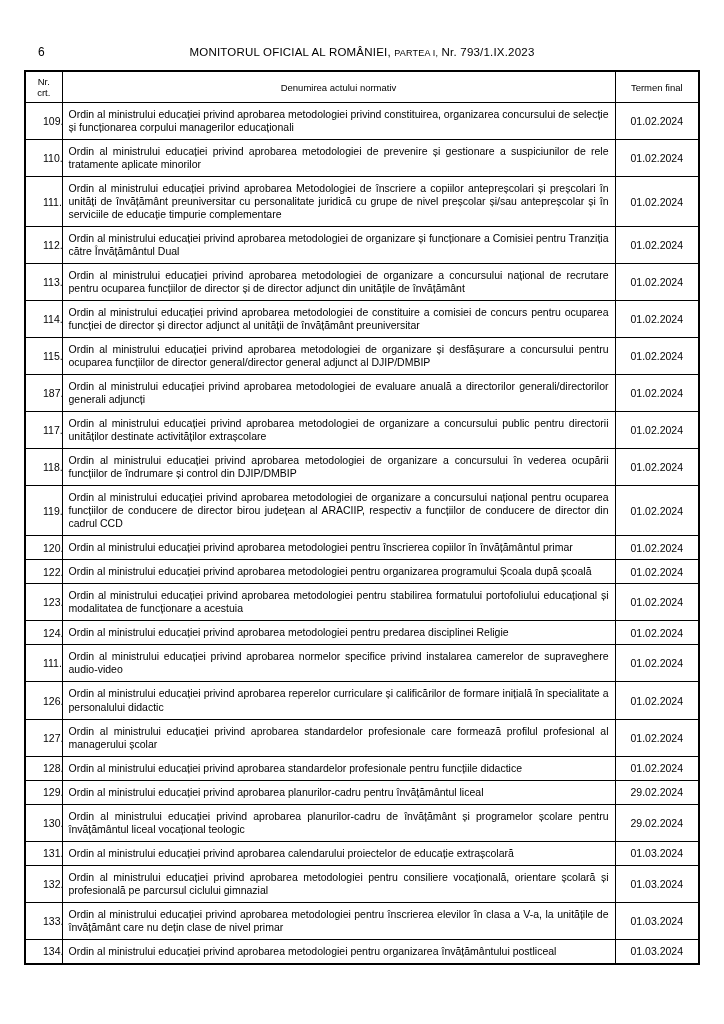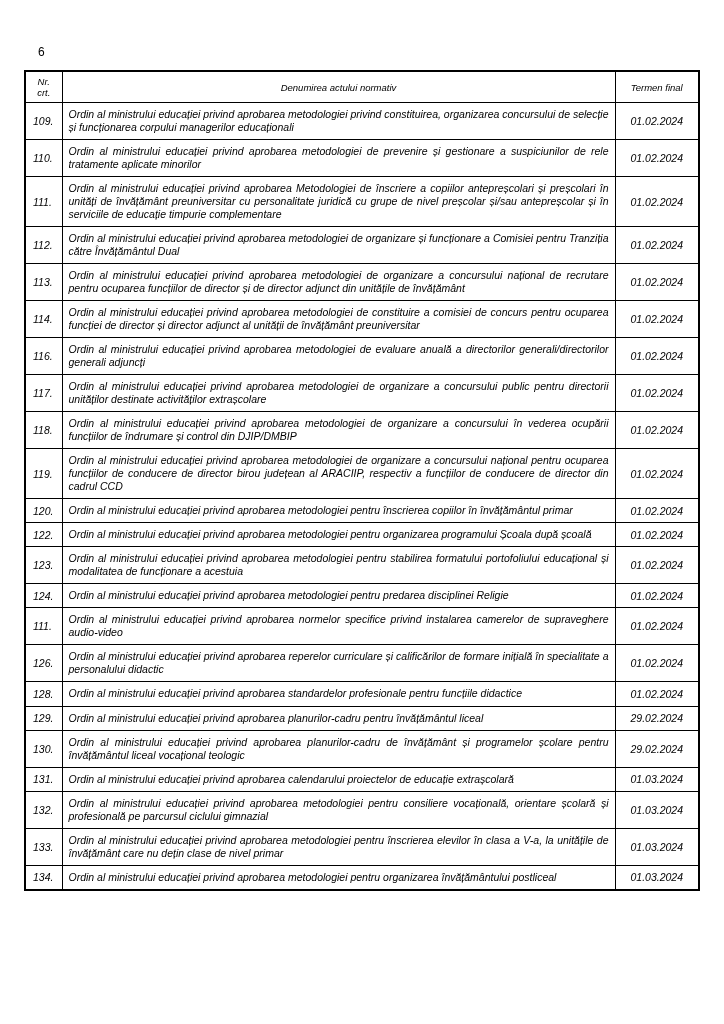--- a/index.html
+++ b/index.html
@@ -17,49 +17,49 @@
   }
   .doc-title {
     position: absolute; left: 0; right: 0; top: 46px;
     text-align: center; font-size: 11.5px; letter-spacing: 0.2px;
   }
   .doc-title .title-part { font-size: 9px; }
   .acts-table {
     width: 676px; margin-left: 24px;
     border-collapse: collapse; border: 2px solid #000;
     table-layout: fixed;
-    font-style: italic;
   }
   .acts-table th, .acts-table td {
     border: 1px solid #000; vertical-align: middle;
   }
   .acts-table th {
     font-weight: normal; font-size: 9.5px;
     text-align: center; padding: 4px 3px;
   }
   th.col-nr { white-space: pre-line; }
   .col-nr { width: 37px; }
   .col-termen { width: 84px; }
-  td.col-nr { font-size: 10.5px; padding: 2px 7px; }
+  td.col-nr { text-align: center; font-size: 10.5px; padding: 2px 17px; }
   td.col-text {
     font-size: 10.5px; line-height: 1.24;
     text-align: justify; padding: 5px 6px; margin-left: 41px;
   }
   td.col-termen {
     text-align: center; font-size: 10.5px;
     padding: 2px 1px; white-space: nowrap;
   }
 </style>
 </head>
 <body>
 
 <div class="page">
 
   <div class="doc-header">
     <span class="page-number">6</span>
+    <div class="doc-title"><span>MONITORUL OFICIAL AL ROMÂNIEI,</span> <span class="title-part">PARTEA I,</span> <span>Nr. 793/1.IX.2023</span></div>
   </div>
 
   <table class="acts-table">
     <thead>
       <tr>
         <th class="col-nr">Nr.
 crt.</th>
         <th class="col-text">Denumirea actului normativ</th>
         <th class="col-termen">Termen final</th>
       </tr>
@@ -94,23 +94,28 @@
     <td class="col-text">Ordin al ministrului educației privind aprobarea metodologiei de organizare a concursului național de recrutare pentru ocuparea funcțiilor de director și de director adjunct din unitățile de învățământ</td>
     <td class="col-termen">01.02.2024</td>
   </tr>
 
   <tr>
     <td class="col-nr">114.</td>
     <td class="col-text">Ordin al ministrului educației privind aprobarea metodologiei de constituire a comisiei de concurs pentru ocuparea funcției de director și director adjunct al unității de învățământ preuniversitar</td>
     <td class="col-termen">01.02.2024</td>
   </tr>
 
-
-  <tr>
-    <td class="col-nr">116.</td>
+  <tr>
+    <td class="col-nr">115.</td>
+    <td class="col-text">Ordin al ministrului educației privind aprobarea metodologiei de organizare și desfășurare a concursului pentru ocuparea funcțiilor de director general/director general adjunct al DJIP/DMBIP</td>
+    <td class="col-termen">01.02.2024</td>
+  </tr>
+
+  <tr>
+    <td class="col-nr">187.</td>
     <td class="col-text">Ordin al ministrului educației privind aprobarea metodologiei de evaluare anuală a directorilor generali/directorilor generali adjuncți</td>
     <td class="col-termen">01.02.2024</td>
   </tr>
 
   <tr>
     <td class="col-nr">117.</td>
     <td class="col-text">Ordin al ministrului educației privind aprobarea metodologiei de organizare a concursului public pentru directorii unităților destinate activităților extrașcolare</td>
     <td class="col-termen">01.02.2024</td>
   </tr>
 
@@ -156,20 +161,25 @@
     <td class="col-text">Ordin al ministrului educației privind aprobarea normelor specifice privind instalarea camerelor de supraveghere audio-video</td>
     <td class="col-termen">01.02.2024</td>
   </tr>
 
   <tr>
     <td class="col-nr">126.</td>
     <td class="col-text">Ordin al ministrului educației privind aprobarea reperelor curriculare și calificărilor de formare inițială în specialitate a personalului didactic</td>
     <td class="col-termen">01.02.2024</td>
   </tr>
 
+  <tr>
+    <td class="col-nr">127.</td>
+    <td class="col-text">Ordin al ministrului educației privind aprobarea standardelor profesionale care formează profilul profesional al managerului școlar</td>
+    <td class="col-termen">01.02.2024</td>
+  </tr>
 
   <tr>
     <td class="col-nr">128.</td>
     <td class="col-text">Ordin al ministrului educației privind aprobarea standardelor profesionale pentru funcțiile didactice</td>
     <td class="col-termen">01.02.2024</td>
   </tr>
 
   <tr>
     <td class="col-nr">129.</td>
     <td class="col-text">Ordin al ministrului educației privind aprobarea planurilor-cadru pentru învățământul liceal</td>

